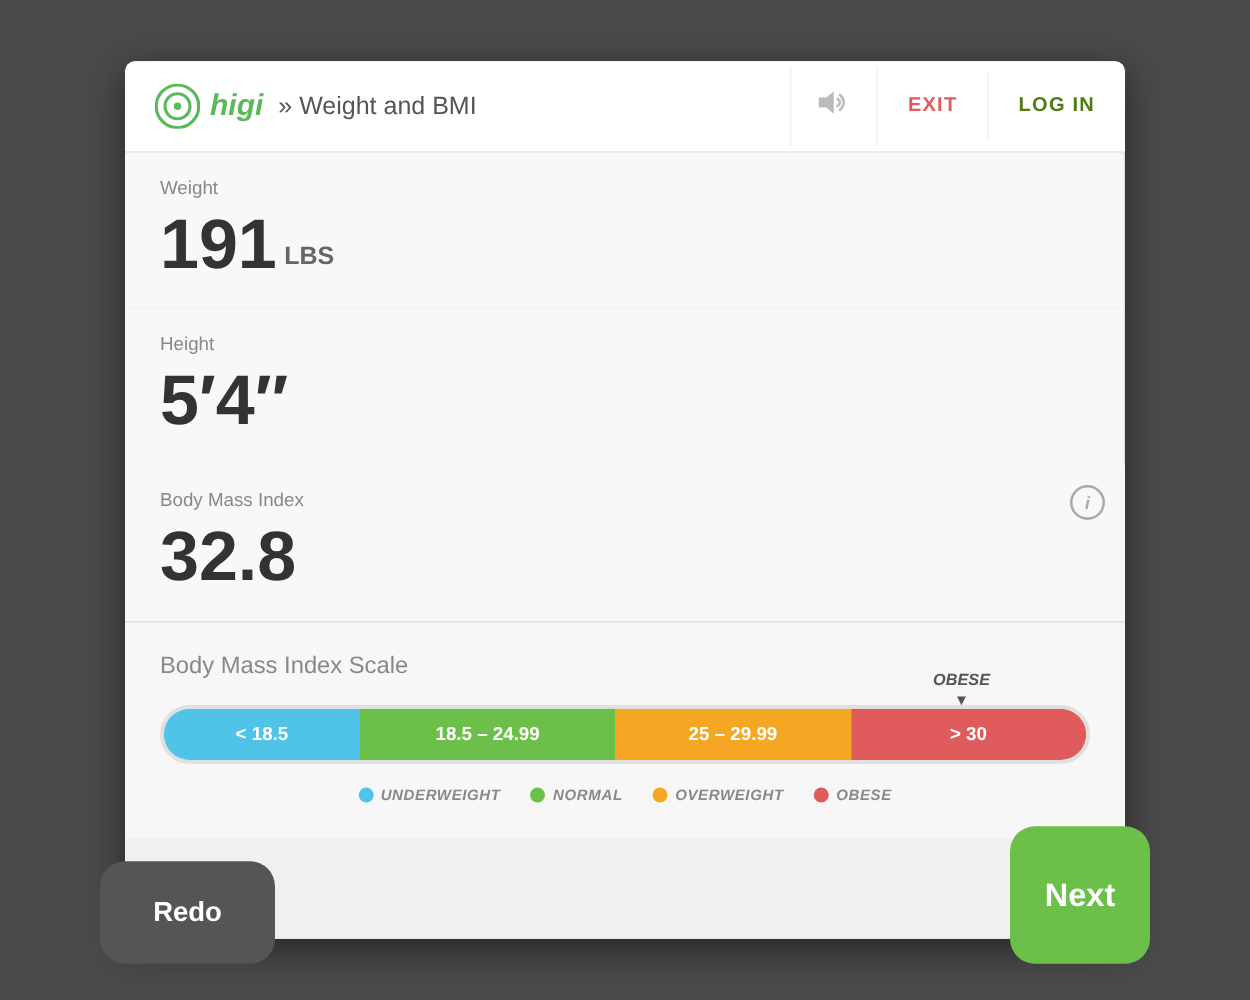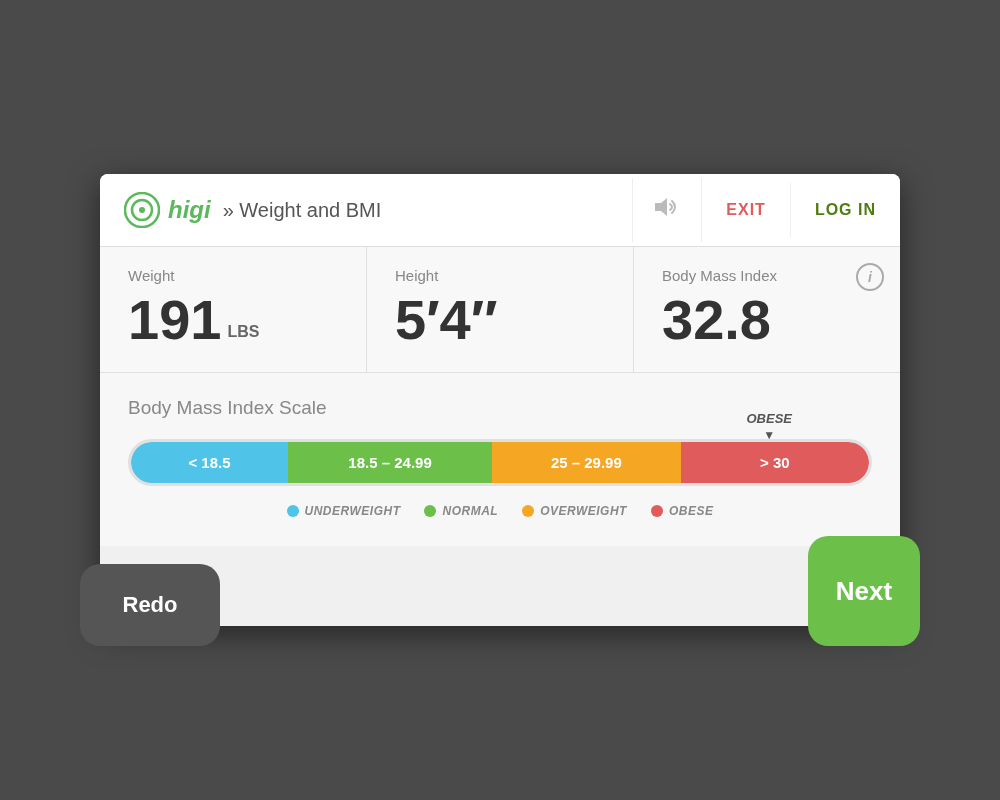--- a/index.html
+++ b/index.html
@@ -88,20 +88,21 @@
       font-weight: bold;
       letter-spacing: 1px;
       cursor: pointer;
     }
 
     
     .stats-row {
       display: flex;
       border-bottom: 1px solid #e0e0e0;
       background: #f0abfc;
+      flex-direction: column;
     }
 
     .stat-box {
       flex: 1;
       padding: 20px 28px 24px;
       border-right: 1px solid #e0e0e0;
       background: #f8f8f8;
     }
 
     .stat-box:last-child {
@@ -120,21 +121,21 @@
       font-size: 56px;
       font-weight: 900;
       color: #333;
       line-height: 1;
       display: flex;
       align-items: flex-end;
       gap: 6px;
     }
 
     .stat-unit {
-      font-size: 16px;
+      font-size: 20px;
       font-weight: bold;
       color: #666;
       margin-bottom: 8px;
       margin-top: 26px;
     }
 
     .info-icon {
       position: absolute;
       top: 16px;
       right: 16px;

